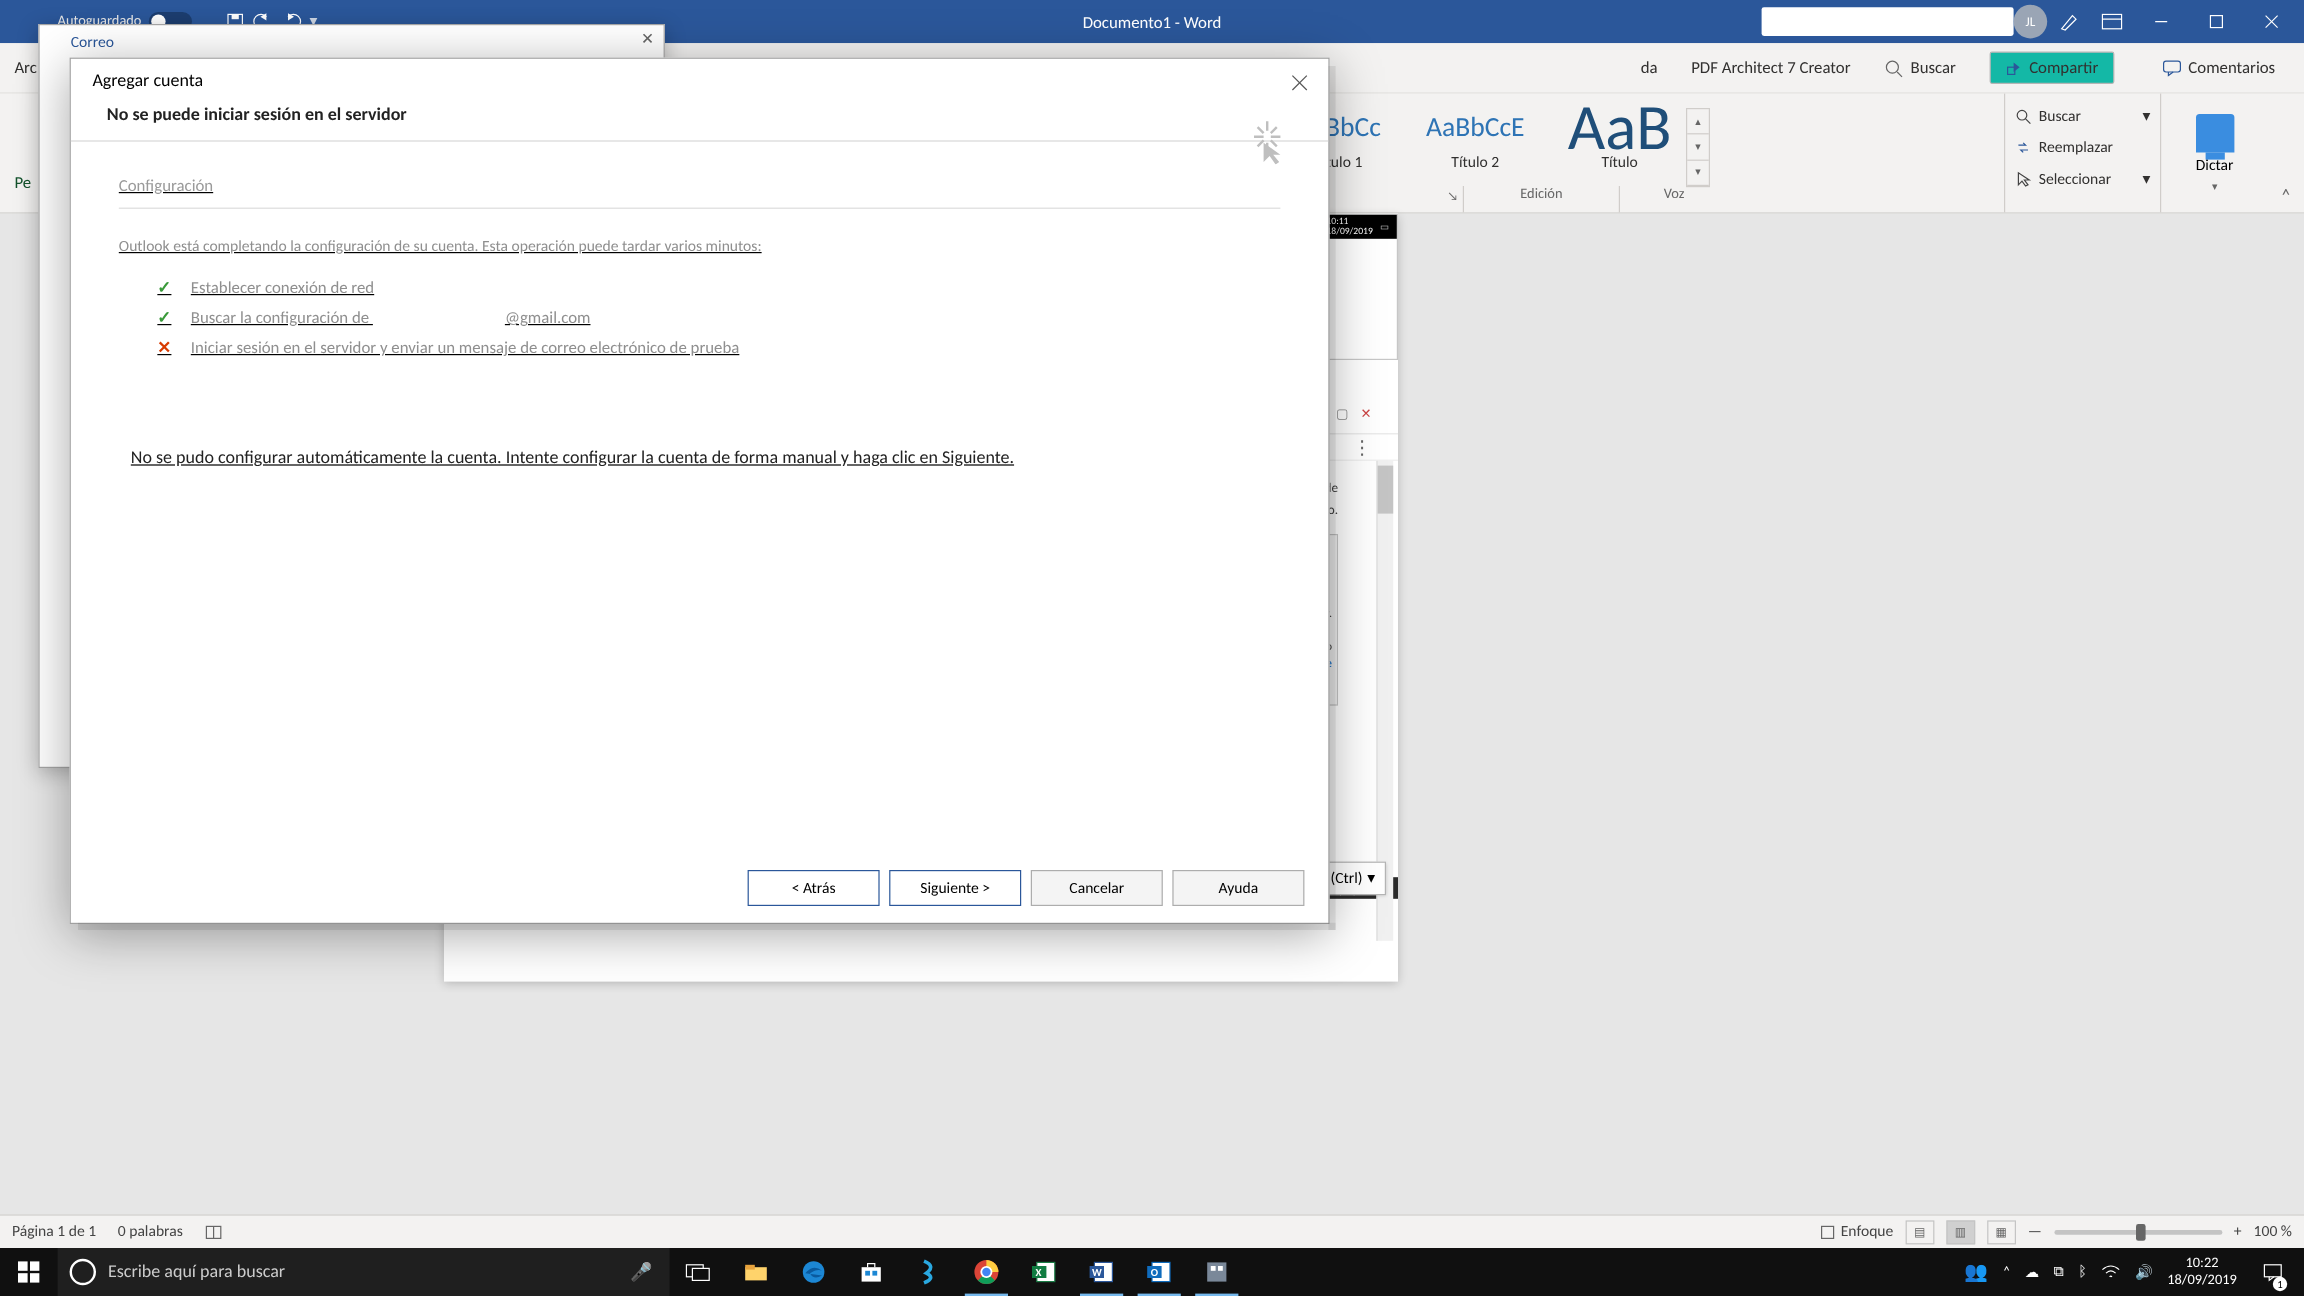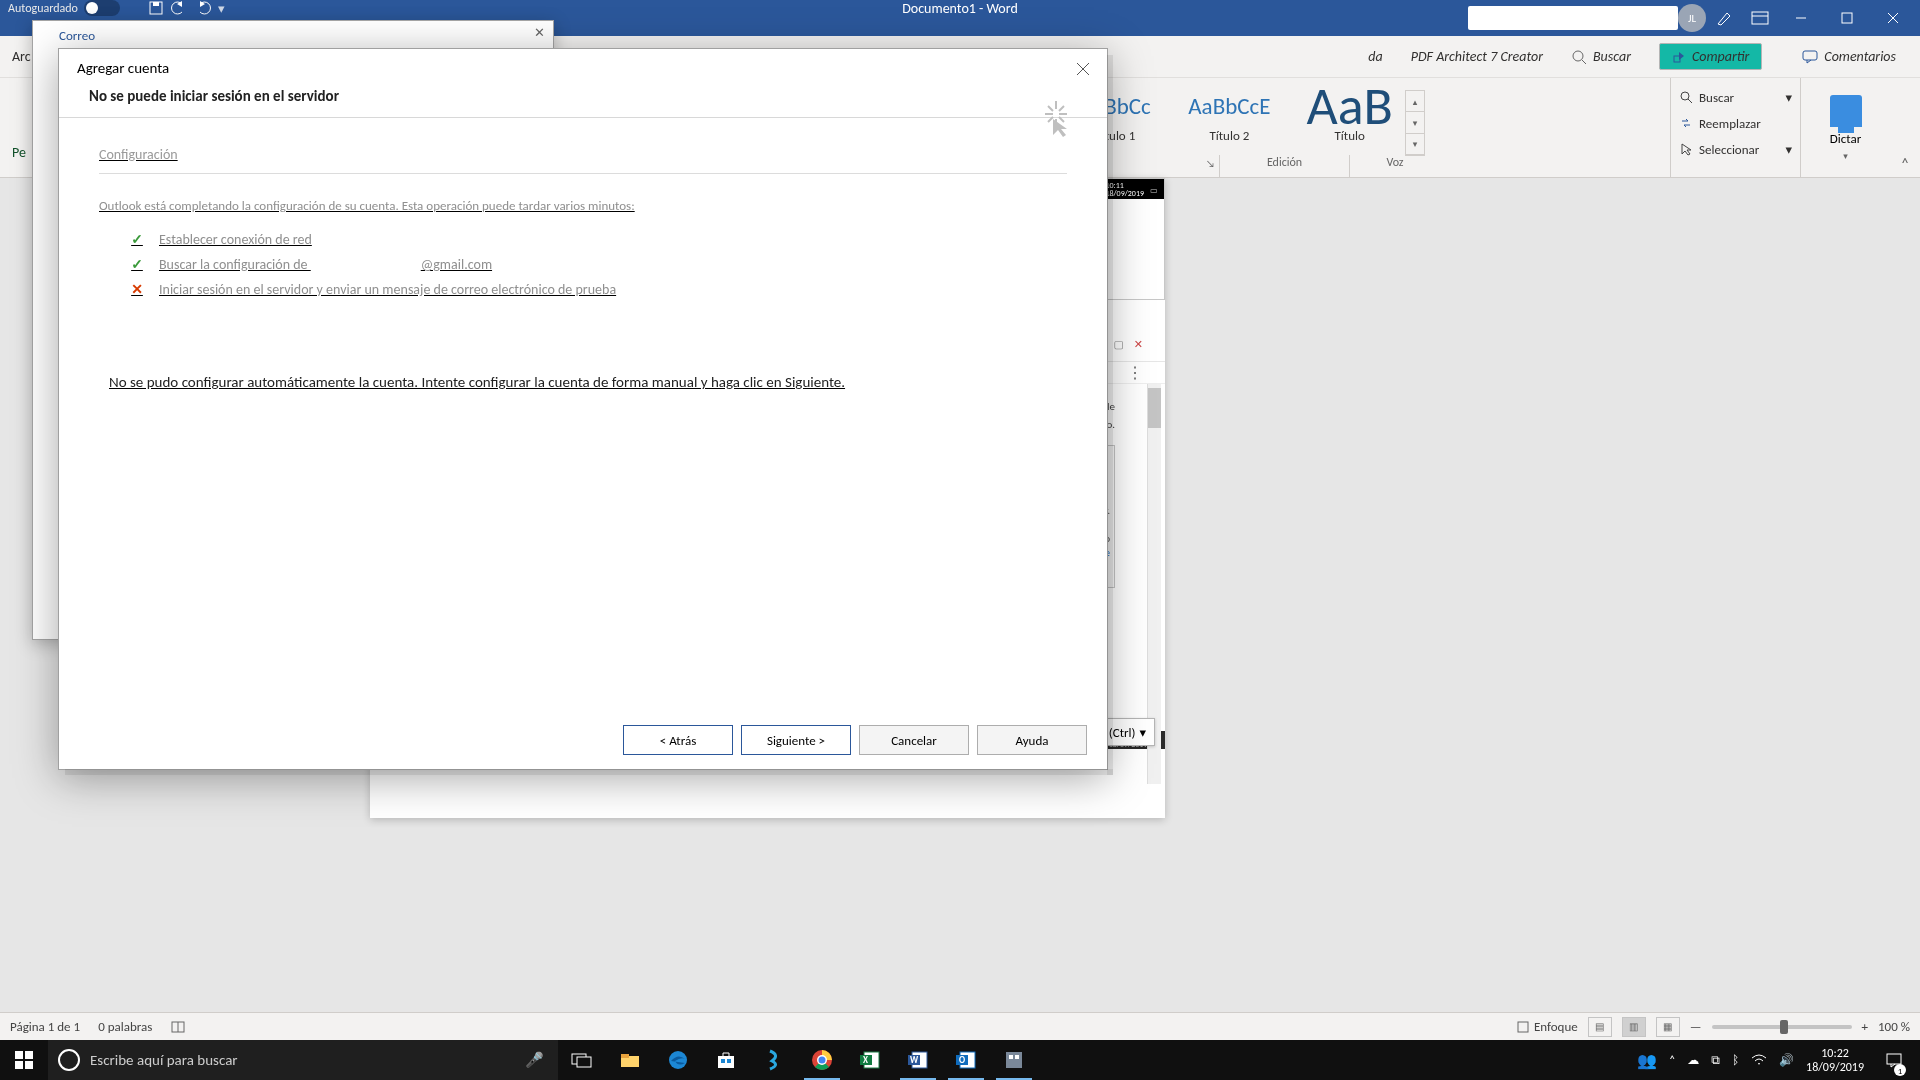--- a/index.html
+++ b/index.html
@@ -1,36 +1,36 @@
 <!DOCTYPE html>
 <html><head>
 <meta charset="utf-8">
 <style>
 * { margin:0; padding:0; box-sizing:border-box; font-family:"Segoe UI", Calibri, sans-serif; }
 body { width:1920px; height:1080px; background:#e6e6e6; overflow:hidden; position:relative; }
 
 
-.word-titlebar { position:absolute; top:0; left:0; right:0; height:36px; background:#2b579a; display:flex; align-items:flex-start; color:#fff; font-size:13px; }
+.word-titlebar { position:absolute; top:0; left:0; right:0; height:36px; background:#2b579a; display:flex; align-items:center; color:#fff; font-size:13px;padding-left:40px; }
 .word-titlebar .qat { display:flex; align-items:center; gap:6px; padding-left:8px; }
 .word-titlebar .qat .seg { color:#eaeaea; font-size:12px; }
 .word-titlebar .toggle-pill { width:36px; height:16px; border-radius:8px; background:#1d3e70; position:relative; display:inline-block; }
 .word-titlebar .toggle-pill::after { content:""; position:absolute; width:12px; height:12px; background:#fff; border-radius:50%; top:2px; left:2px; }
 .word-titlebar .sep { width:16px; }
 .word-titlebar .title { position:absolute; left:50%; transform:translateX(-50%); font-size:14px; }
 .word-titlebar .right { margin-left:auto; display:flex; align-items:center; gap:0; padding-right:4px; }
 .word-titlebar .user-box { width:210px; height:24px; background:#fff; border-radius:2px; }
 .word-titlebar .avatar { width:28px; height:28px; border-radius:50%; background:#9aa5b5; color:#fff; font-size:11px; display:flex; align-items:center; justify-content:center; }
 .word-titlebar .winbtn { width:46px; height:36px; display:flex; align-items:center; justify-content:center; color:#fff; }
 .word-titlebar .winbtn svg,.word-titlebar .iconbtn svg { stroke:#fff; fill:none; }
 .word-titlebar .iconbtn { width:36px; height:36px; display:flex; align-items:center; justify-content:center; }
 
 
 .ribbon-tabs { position:absolute; top:36px; left:0; right:0; height:42px; background:#f3f2f1; border-bottom:1px solid #e1dfdd; display:flex; align-items:center; padding:0 12px; font-size:14px; color:#323130;}
 .ribbon-tabs .left-snip { color:#323130; }
-.ribbon-tabs .mid { margin-left:auto; display:flex; align-items:center; gap:28px;font-style:italic; }
+.ribbon-tabs .mid { margin-left:auto; display:flex; align-items:center; gap:28px; }
 .ribbon-tabs .mid .tablbl { color:#323130; }
 .ribbon-tabs .share-btn { display:flex; align-items:center; gap:6px; border:1px solid #b5b5b5; padding:4px 12px; background:#14b8a6; border-radius:2px; }
 .ribbon-tabs .comments-btn { display:flex; align-items:center; gap:6px; padding:4px 12px; }
 
 .ribbon-body { position:absolute; top:78px; left:0; right:0; height:100px; background:#f3f2f1; border-bottom:1px solid #d0cdca; display:flex; }
 .ribbon-body .leftcut { width:830px; }
 .ribbon-body .styles-area { flex:1; display:flex; align-items:flex-start; padding:6px 0 0 0; gap:4px; }
 .style-card { text-align:center; padding:0 8px; min-width:90px; cursor:pointer;margin-left:16px; }
 .style-card .preview { font-size:19px; color:#3b3a39; height:44px; display:flex; align-items:center; justify-content:center; white-space:nowrap; }
 .style-card .preview.big { font-size:54px; color:#1f4e79; }

